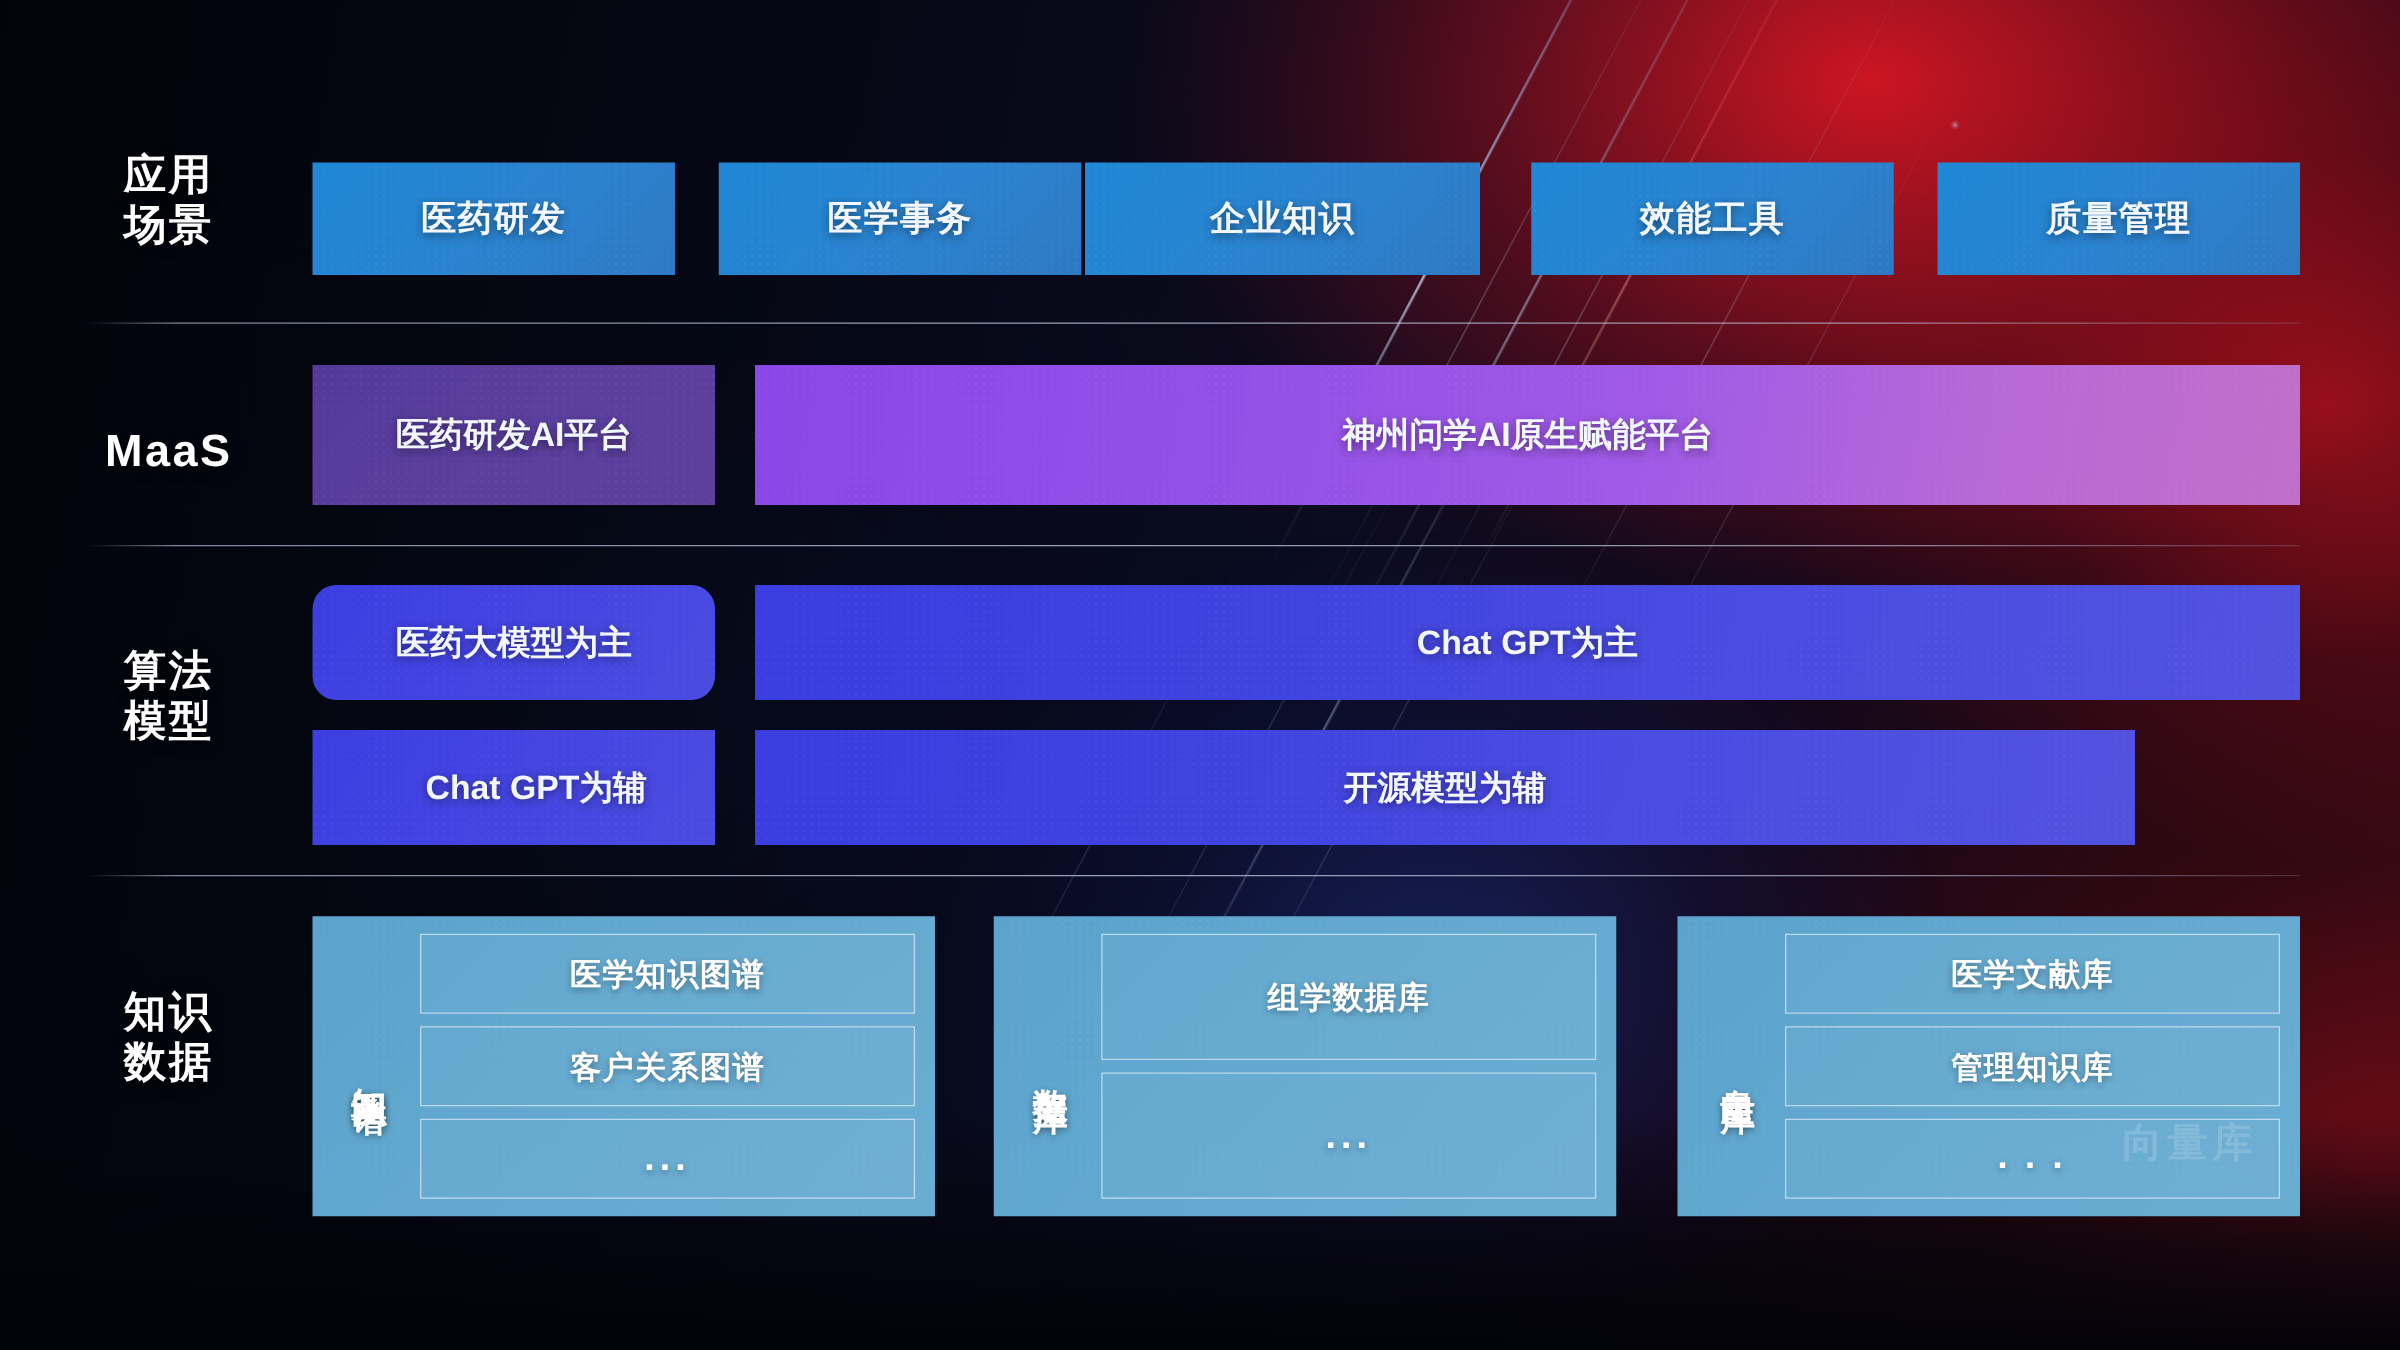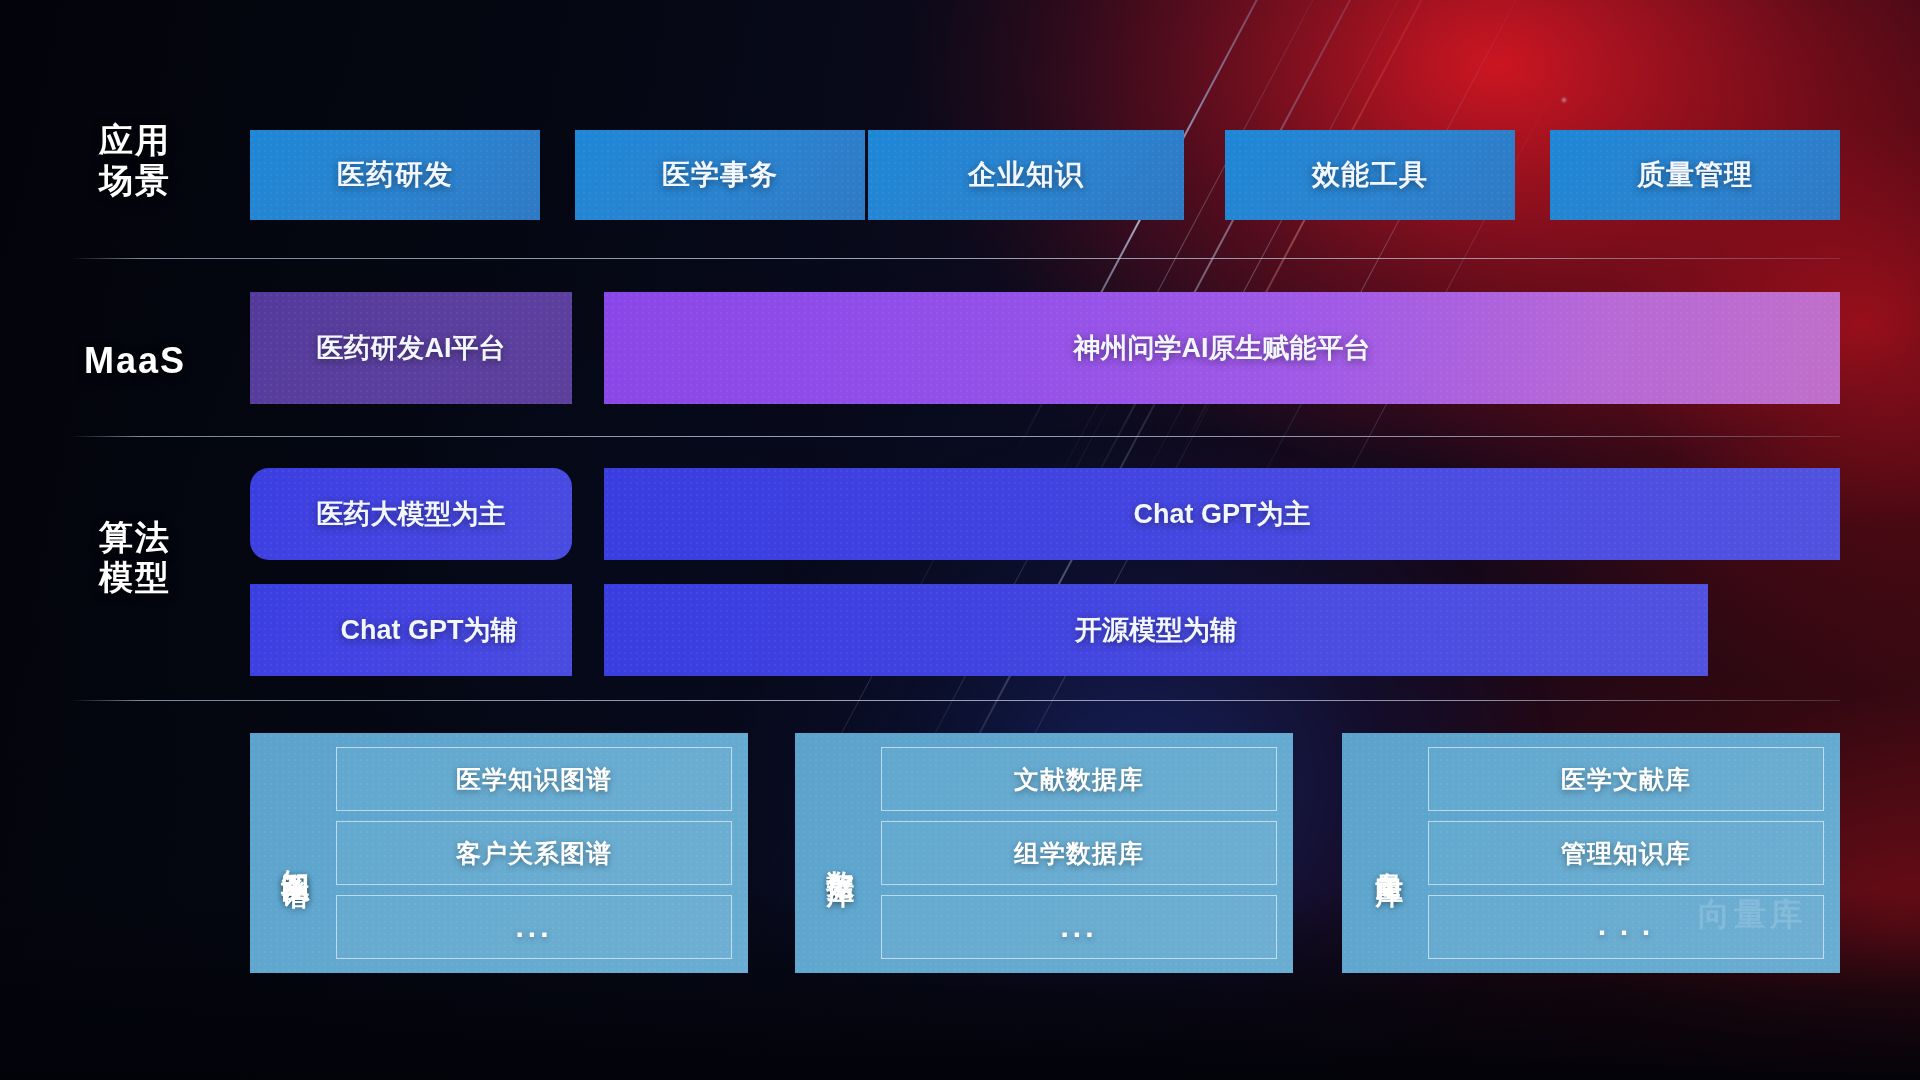--- a/index.html
+++ b/index.html
@@ -205,34 +205,35 @@
 模型</div>
 
     <div class="box algo-box" style="left:250px; top:468px; width:322px;border-radius:19px;">医药大模型为主</div>
     <div class="box algo-box algo-wide" style="left:604px; top:468px; width:1236px;">Chat GPT为主</div>
 
     <div class="box algo-box" style="left:250px; top:584px; width:322px;padding-left:36px;">Chat GPT为辅</div>
     <div class="box algo-box algo-wide" style="left:604px; top:584px; width:1104px;">开源模型为辅</div>
 
     <div class="divider" style="left:70px; top:700px; width:1770px;"></div>
 
+    <div class="rowlabel" style="left:70px; top:790px; width:130px; font-size:34px;">知识
+数据</div>
 
     <div class="kpanel" style="left:250px; top:733px; width:498px; height:240px;">
       <div class="kpanel-title">知识图谱</div>
       <div class="kpanel-items">
         <div class="kitem">医学知识图谱</div>
         <div class="kitem">客户关系图谱</div>
         <div class="kitem ellipsis">...</div>
       </div>
     </div>
 
     <div class="kpanel" style="left:795px; top:733px; width:498px; height:240px;">
       <div class="kpanel-title">数据库</div>
       <div class="kpanel-items">
-        <div class="kitem">文献数据库</div>
         <div class="kitem">组学数据库</div>
         <div class="kitem ellipsis">...</div>
       </div>
     </div>
 
     <div class="kpanel" style="left:1342px; top:733px; width:498px; height:240px;font-family:Liberation Mono, monospace;">
       <div class="kpanel-title">向量库</div>
       <div class="kpanel-items">
         <div class="kitem">医学文献库</div>
         <div class="kitem">管理知识库</div>

